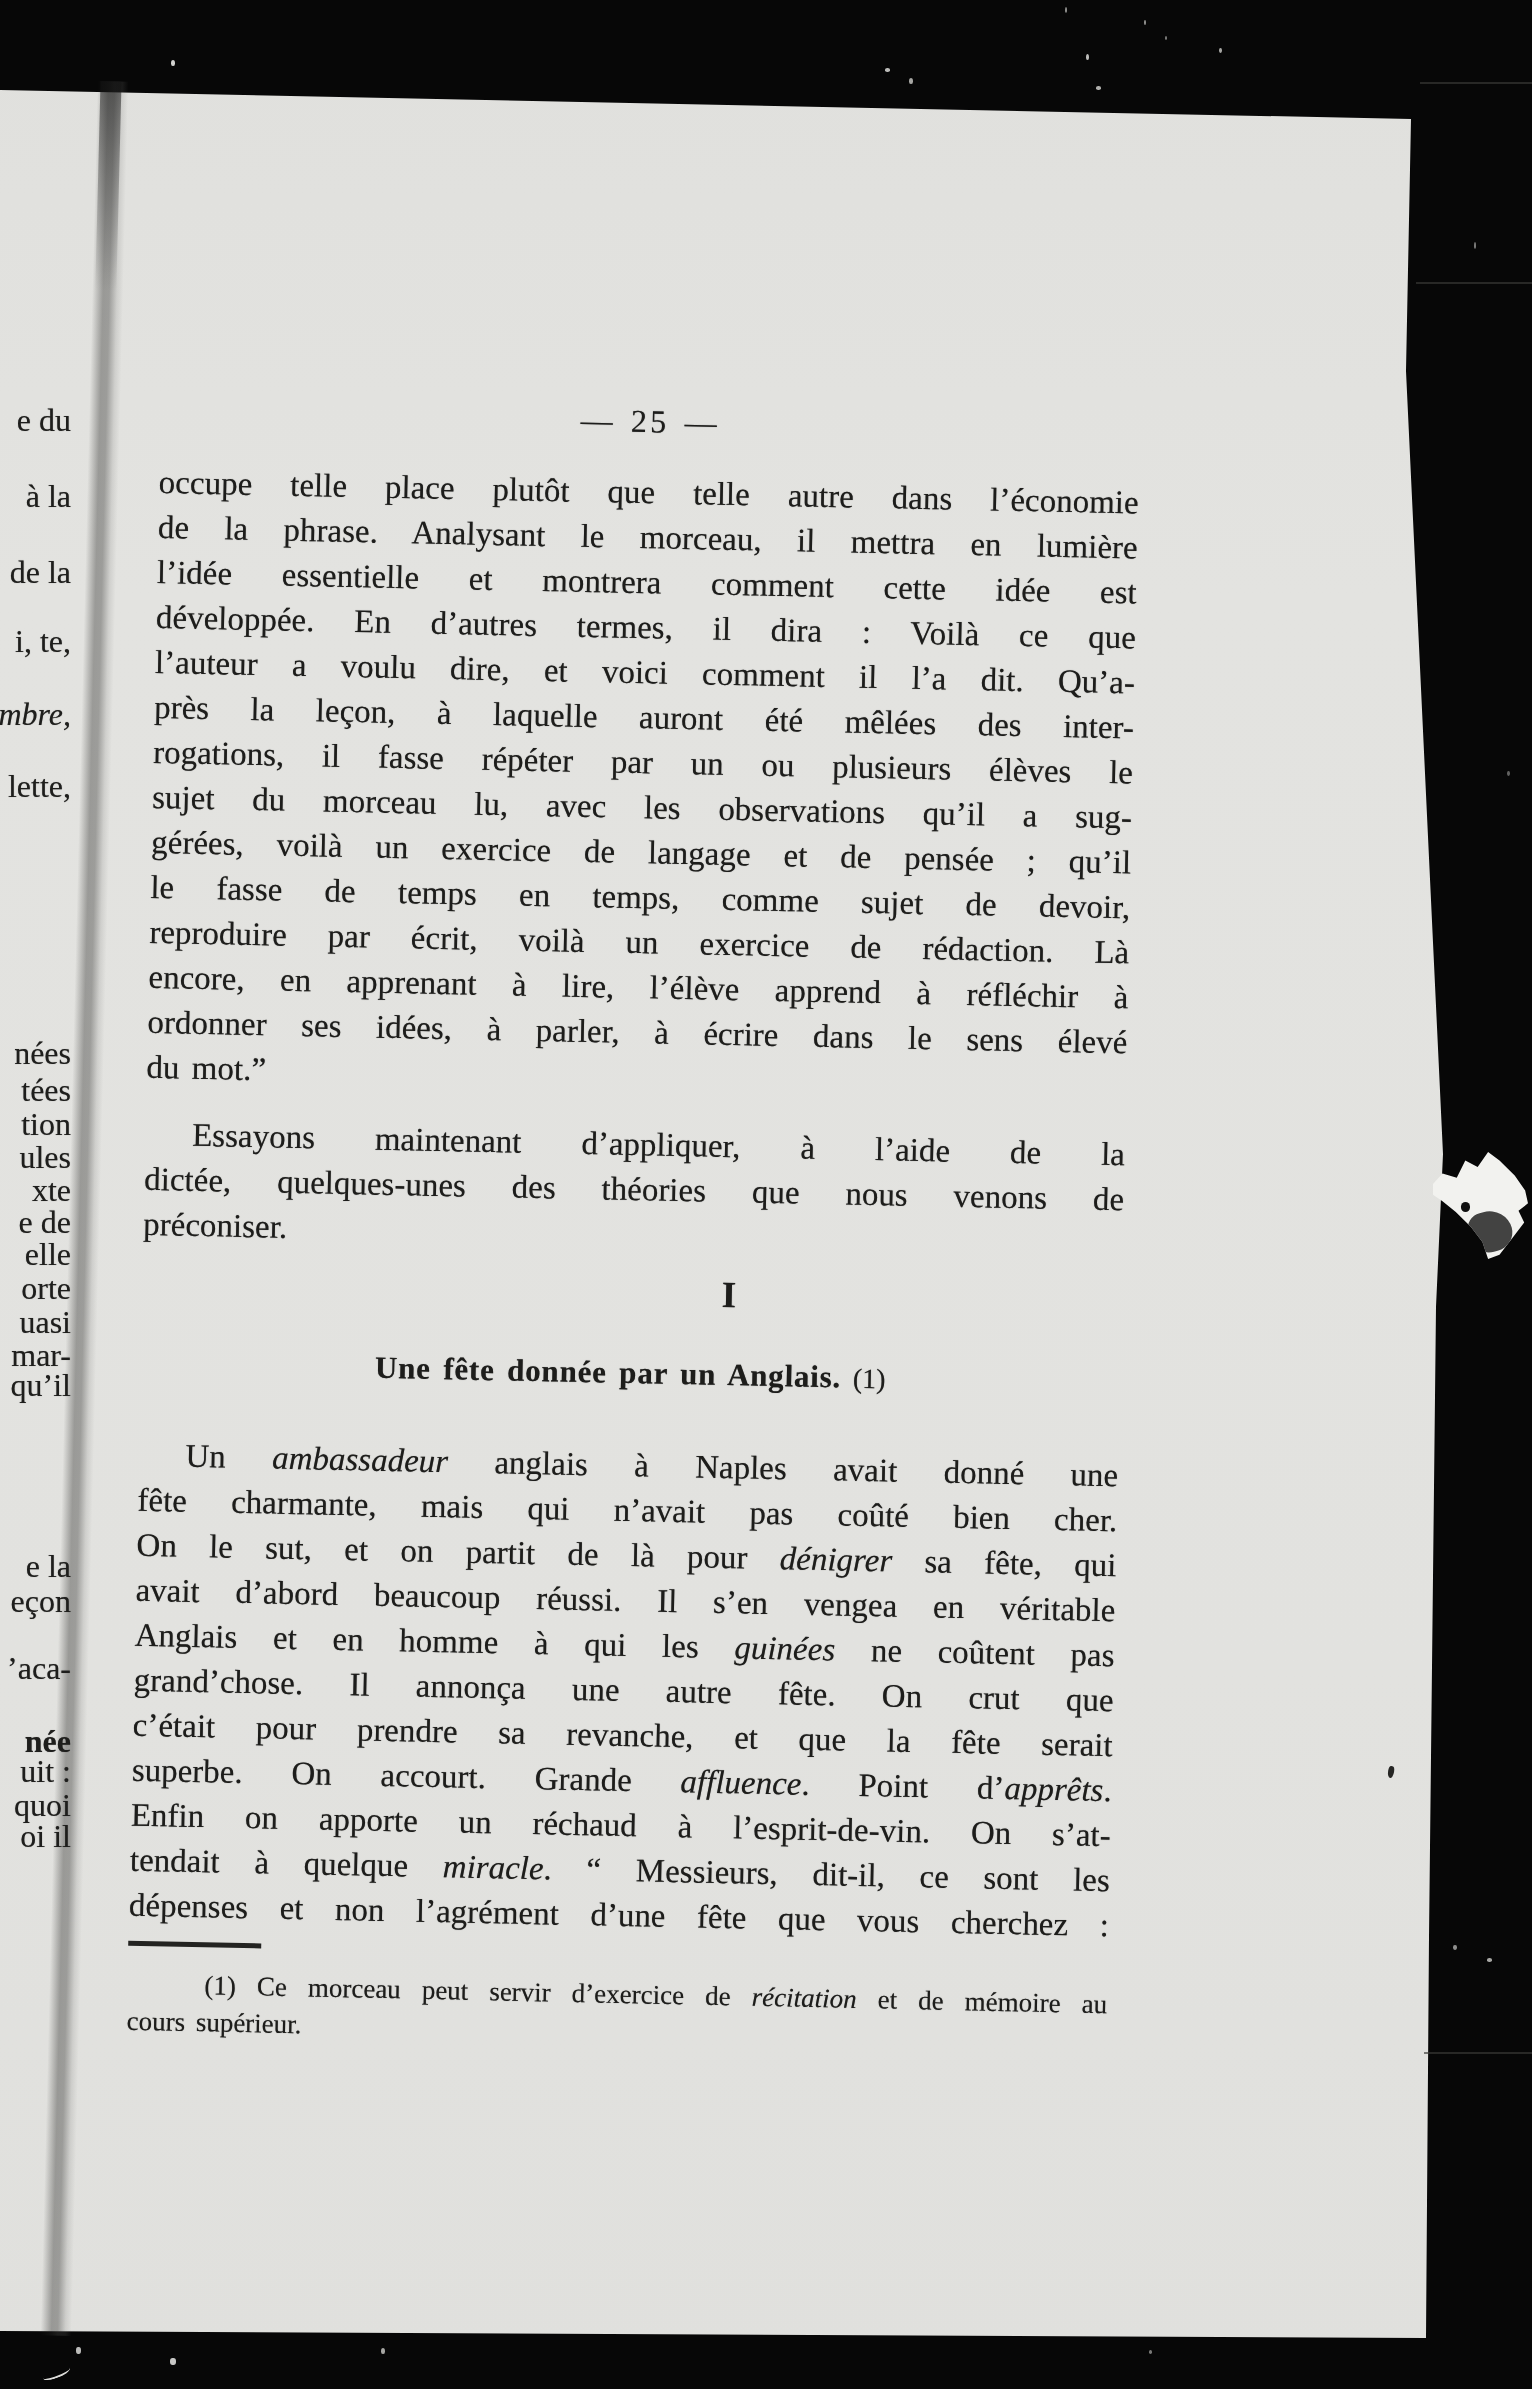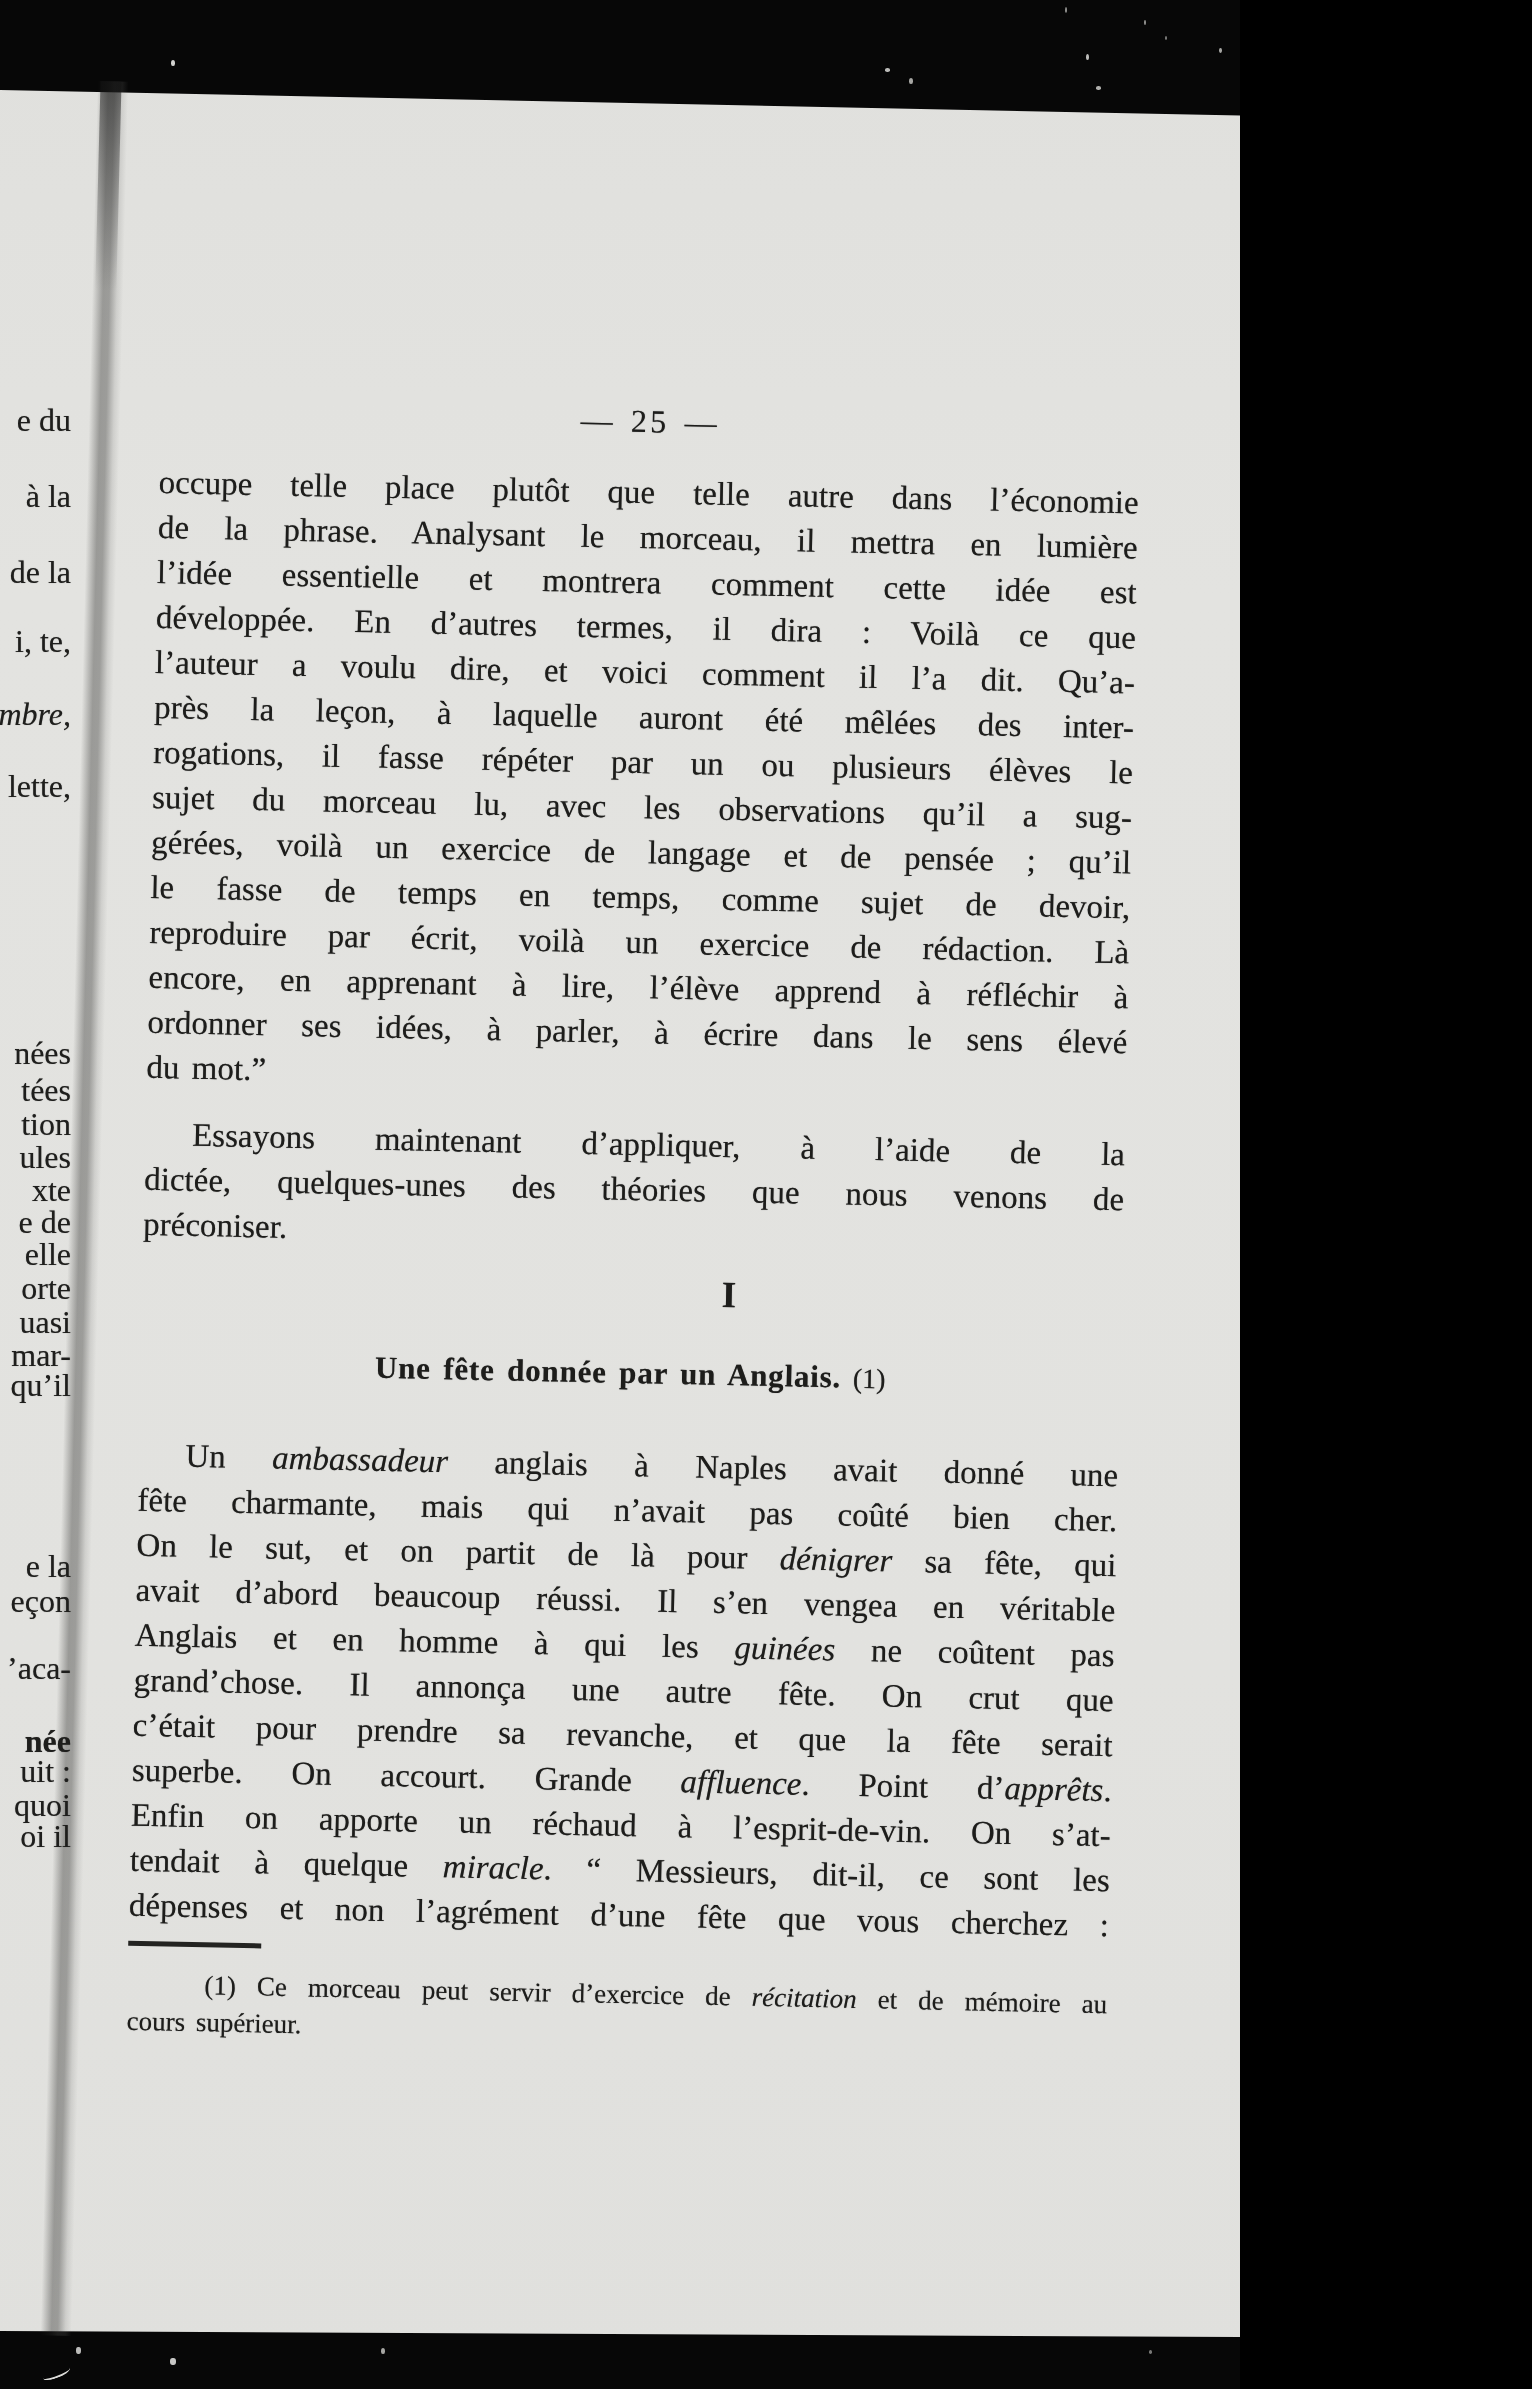--- a/index.html
+++ b/index.html
@@ -1,17 +1,17 @@
 <!DOCTYPE html>
 <html style="font-size:13px"><head>
 <meta charset="utf-8">
 <style>
   html,body{margin:0;padding:0;background:#000;}
   .stage{
-    position:relative;width:1240px;height:2389px;overflow:hidden;
+    position:relative;width:1532px;height:2389px;overflow:hidden;
     background:#070707;font-family:"Liberation Serif","DejaVu Serif",serif;
   }
   
   .paper{
     position:absolute;left:0;top:0;width:1532px;height:2389px;
     background:linear-gradient(180deg,#e0e0dd 0%,#e3e3e0 25%,#e2e2df 70%,#e0e0dd 100%);
     clip-path:polygon(0px 90px,1411px 119px,1406px 371px,1443px 1154px,1436px 1307px,1429px 1937px,1426px 2338px,0px 2331px);
   }
   
   .gutter{

